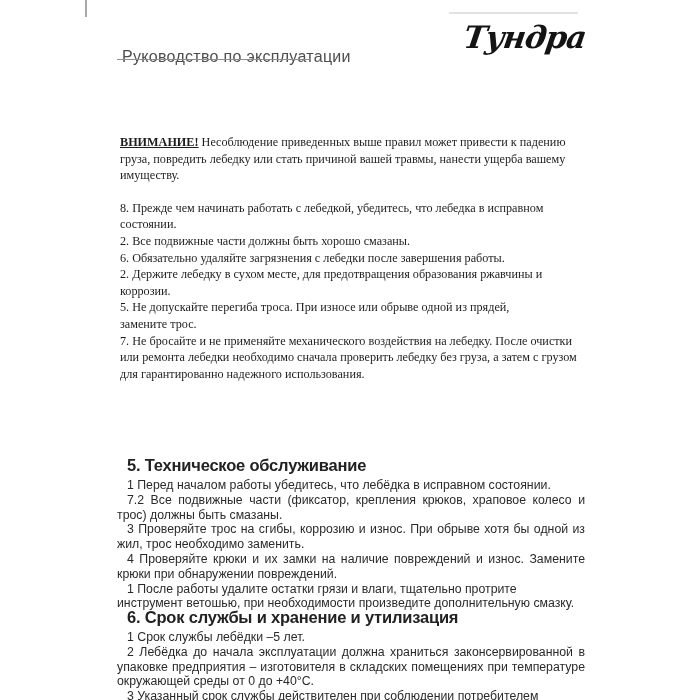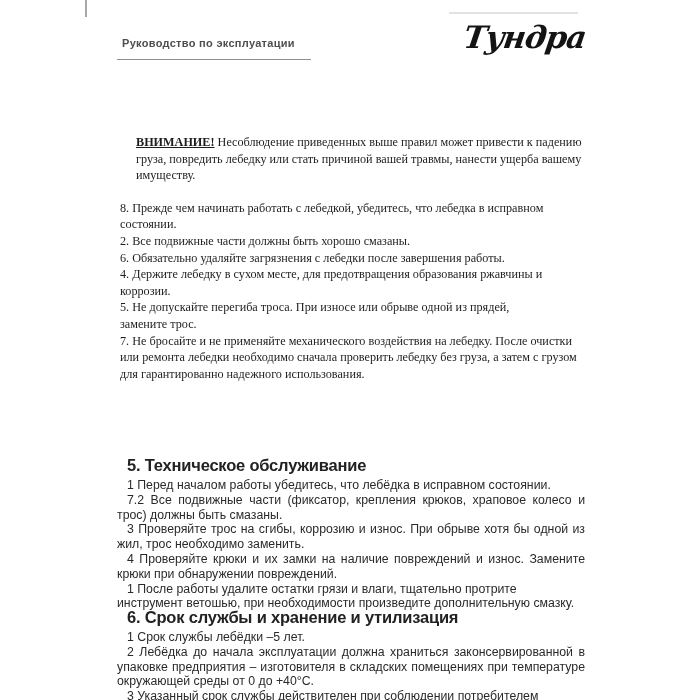--- a/index.html
+++ b/index.html
@@ -20,23 +20,23 @@
   .scan-mark {
     position: absolute;
     left: 85px; top: 0;
     width: 2px; height: 17px;
     background: #a8a8a8;
   }
 
   
   .doc-title {
     position: absolute;
-    left: 122px; top: 37px;
-    font-size: 11px;
-    font-weight: bold;
+    left: 122px; top: 48px;
+    font-size: 16px;
+    font-weight: normal;
     letter-spacing: 0.3px;
     color: #4e4e4e;
   }
   .title-rule {
     position: absolute;
     left: 117px; top: 59px;
     width: 194px; height: 1px;
     background: #8f8f8f;
   }
   .brand-rule {
@@ -61,21 +61,21 @@
   .intro {
     position: absolute;
     left: 120px; top: 134px;
     width: 462px;
     font-family: "Liberation Serif", "DejaVu Serif", serif;
     font-size: 12.2px;
     line-height: 16.6px;
     color: #1d1d1d;
   }
   .intro p { margin: 0; }
-  .intro .warning { margin-bottom: 16px; margin-left: 16px; }
+  .intro .warning { margin-bottom: 16px; }
   .warn-label {
     font-weight: bold;
     text-decoration: underline;
   }
   .rules p { white-space: pre-wrap; }
 
   
   .sect {
     position: absolute;
     left: 117px;
@@ -115,21 +115,21 @@
     <div class="brand-rule"></div>
     <div class="brand-logo">Тундра</div>
   </header>
 
   <section class="intro">
     <p class="warning"><span class="warn-label">ВНИМАНИЕ!</span> <span>Несоблюдение приведенных выше правил может привести к падению груза, повредить лебедку или стать причиной вашей травмы, нанести ущерба вашему имуществу.</span></p>
     <div class="rules">
       <p>8. Прежде чем начинать работать с лебедкой, убедитесь, что лебедка в исправном состоянии.</p>
       <p>2. Все подвижные части должны быть хорошо смазаны.</p>
       <p>6. Обязательно удаляйте загрязнения с лебедки после завершения работы.</p>
-      <p>4. Держите лебедку в сухом месте, для предотвращения образования ржавчины и коррозии.</p>
+      <p>2. Держите лебедку в сухом месте, для предотвращения образования ржавчины и коррозии.</p>
       <p>5. Не допускайте перегиба троса. При износе или обрыве одной из прядей,
 замените трос.</p>
       <p>7. Не бросайте и не применяйте механического воздействия на лебедку. После очистки или ремонта лебедки необходимо сначала проверить лебедку без груза, а затем с грузом для гарантированно надежного использования.</p>
     </div>
   </section>
 
   <section class="sect sect-maintenance">
     <h2>5. Техническое обслуживание</h2>
     <p>1 Перед началом работы убедитесь, что лебёдка в исправном состоянии.</p>
     <p>7.2 Все подвижные части (фиксатор, крепления крюков, храповое колесо и трос) должны быть смазаны.</p>

